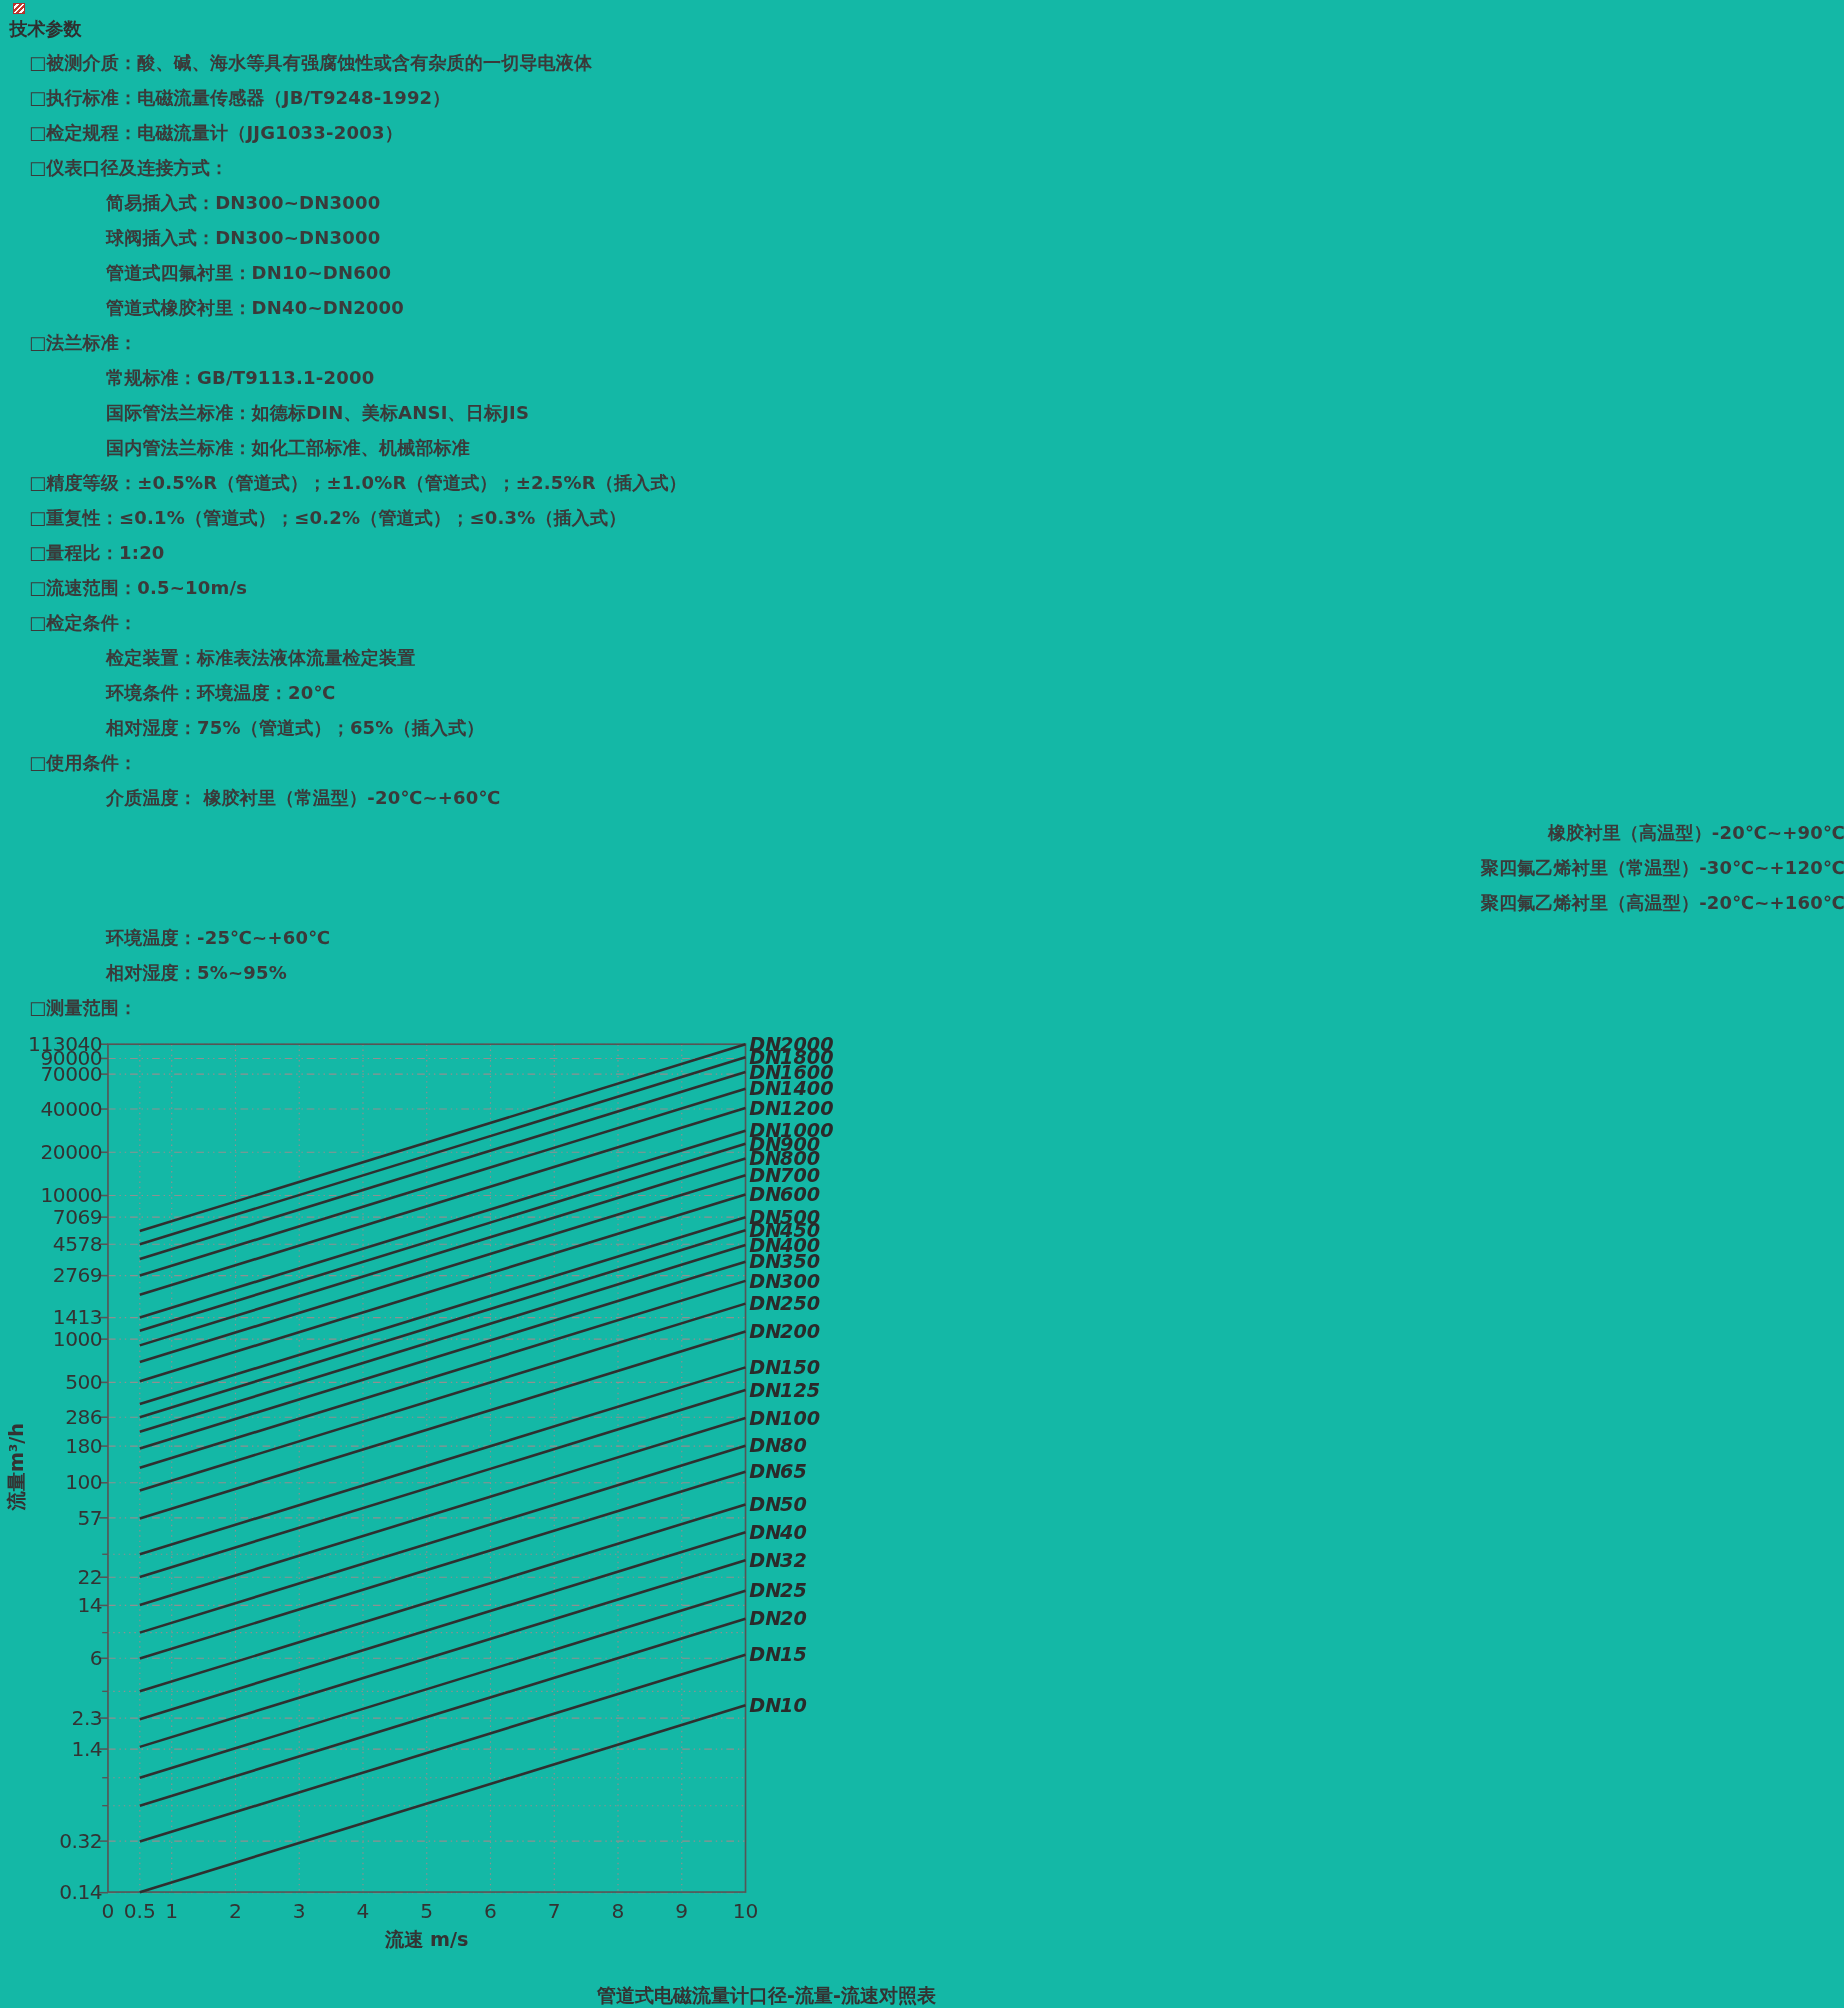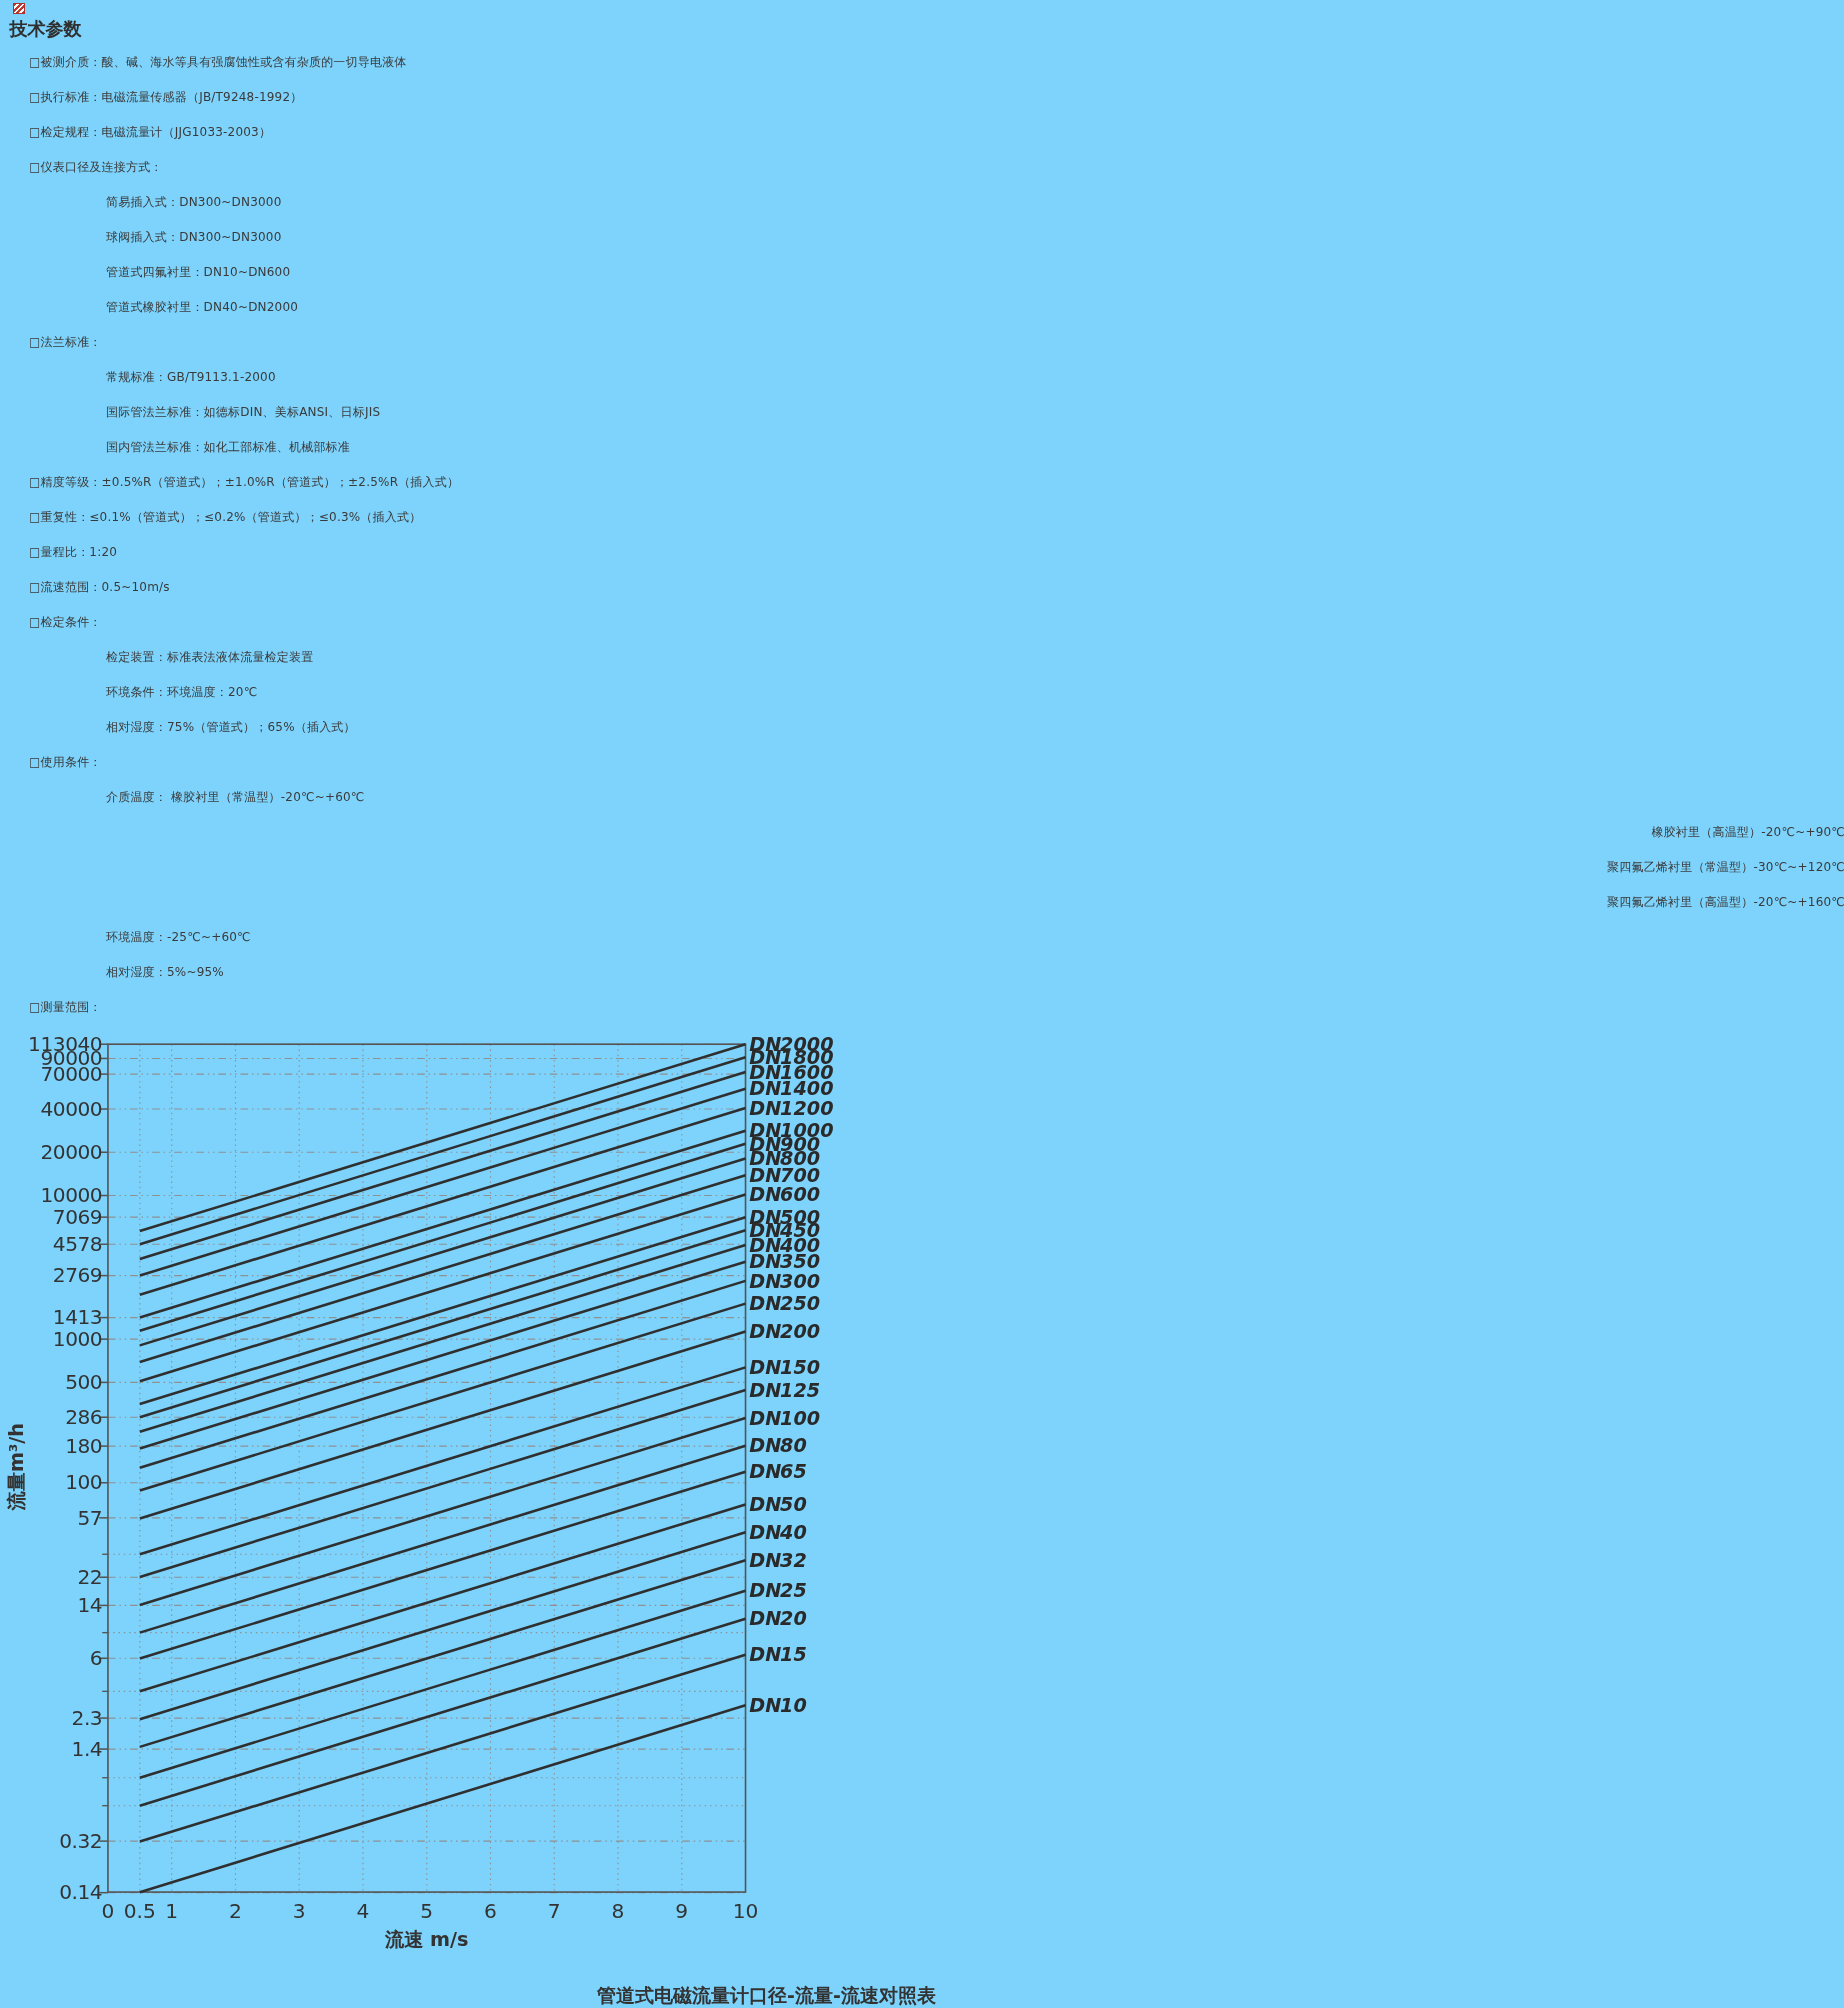--- a/index.html
+++ b/index.html
@@ -1,35 +1,35 @@
 <!DOCTYPE html>
 <html><head>
 <meta charset="utf-8">
 <style>
   html,body{margin:0;padding:0;background:#fff;}
   .page{
     position:relative;
     width:1845px;height:2009px;
-    background:#7dd3fc;
+    background:#14b8a6;
     font-family:"DejaVu Sans","Liberation Sans",sans-serif;
     color:#333;
     overflow:hidden;
   }
   .broken-img{
     position:absolute;left:13.4px;top:2.9px;width:9.6px;height:9.6px;
     border:1px solid #b03030;
     background:repeating-linear-gradient(135deg,#c0392b 0 1.9px,#fff 1.9px 3.8px);
   }
   h1.title{
     margin:17.3px 0 0 9.6px;
     font-size:18px;line-height:23px;font-weight:700;color:#2f2f2f;
   }
   .param-list{margin-top:4.8px;}
   .param{
-    font-size:12px;line-height:35px;font-weight:400;color:#3a3a3a;
+    font-size:18px;line-height:35px;font-weight:700;color:#3a3a3a;
     white-space:pre;letter-spacing:0.2px;
   }
   .param.ind1{padding-left:29px;}
   .param.ind2{padding-left:72px;margin-left:34px;}
   .param.ind3{padding-left:178px;text-align:right;}
   .chart-wrap{position:relative;width:865px;height:941px;}
   svg text{font-family:"DejaVu Sans","Liberation Sans",sans-serif;}
   .caption{
     width:1533px;text-align:center;
     margin-top:17.3px;

